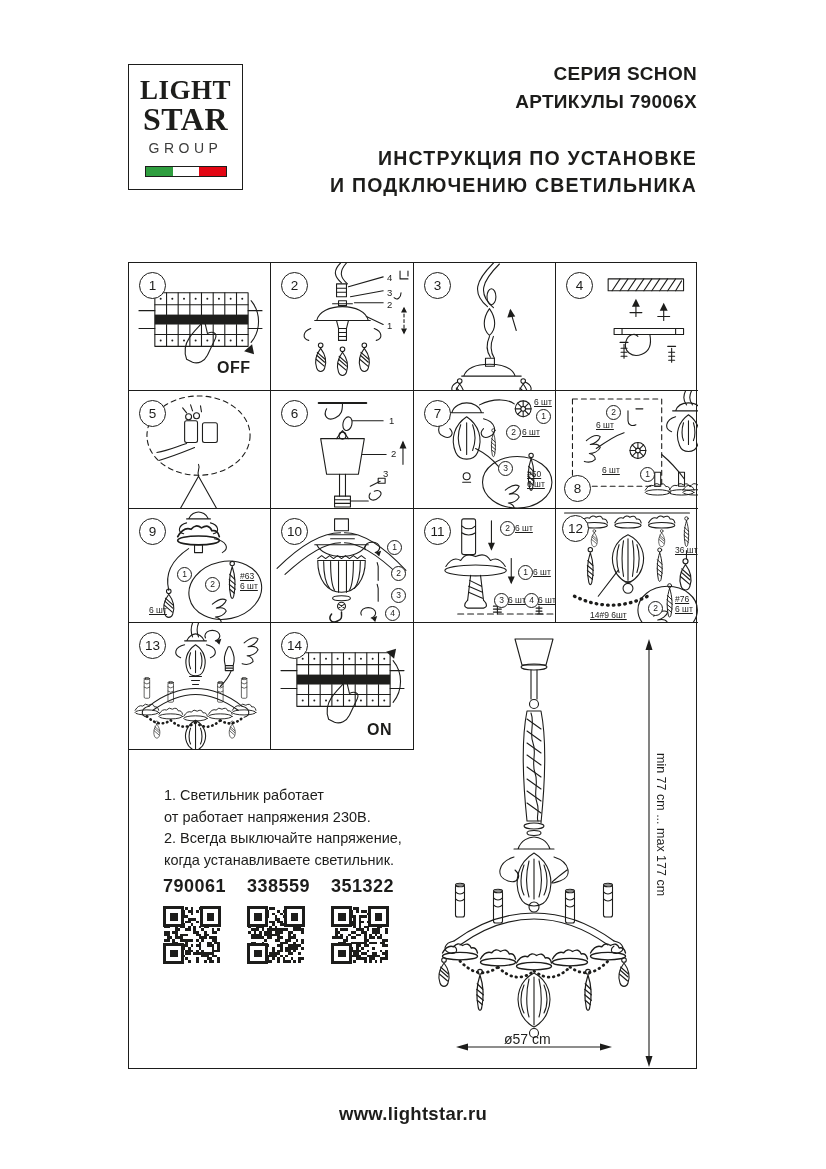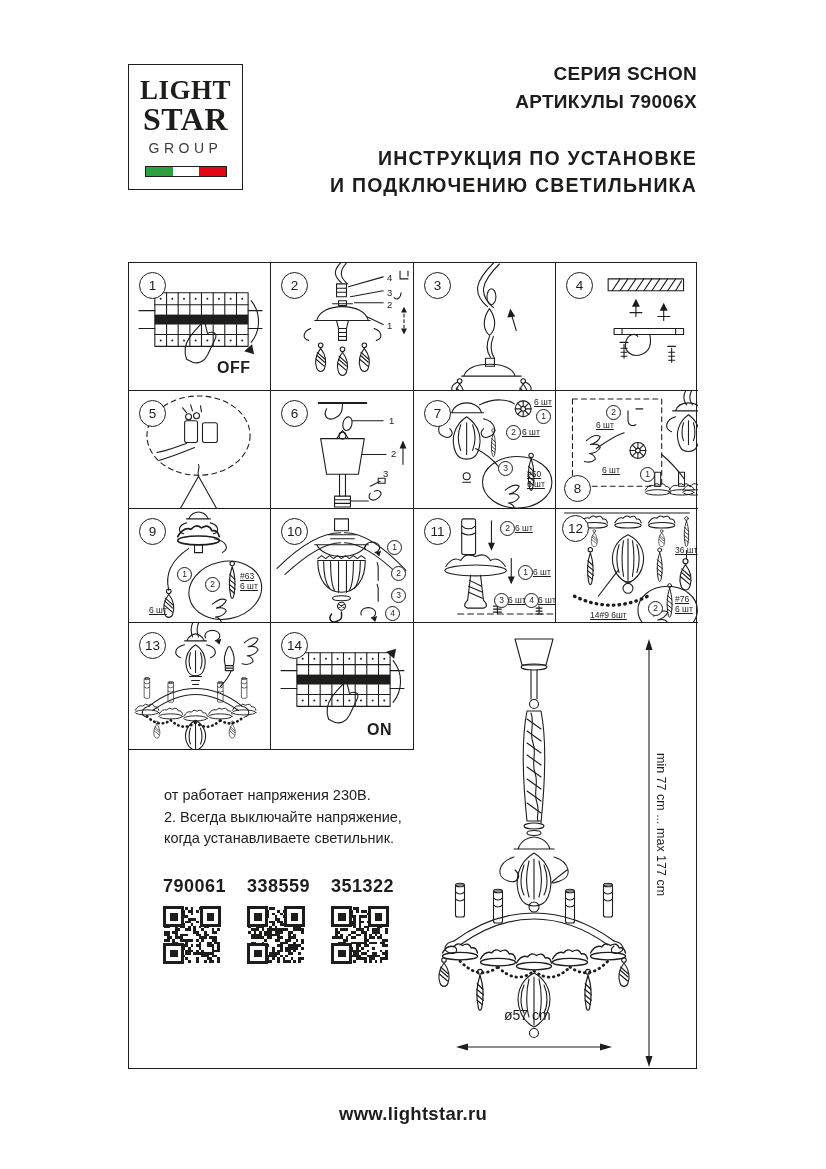--- a/index.html
+++ b/index.html
@@ -542,20 +542,21 @@
           </g>
         <path d="M123,80 c10,-12 10,-30 0,-42"></path>
         <path d="M124,36 l-8,-7 l10,-3 z" fill="#1d1d1b" stroke="none"></path>
       </svg>
       <div class="stepnum" style="left:10px;top:9px">14</div>
       <div class="switch-label" style="left:96px;top:98px">ON</div>
     </div>
 
     <div class="cell" style="left:0;top:487px;width:285px;height:320px">
       <div class="notes">
+        <div>1. Светильник работает</div>
         <div>от работает напряжения 230В.</div>
         <div>2. Всегда выключайте напряжение,</div>
         <div>когда устанавливаете светильник.</div>
       </div>
       <div class="article" style="left:34px;top:126px">790061</div>
       <div class="article" style="left:118px;top:126px">338559</div>
       <div class="article" style="left:202px;top:126px">351322</div>
       <div class="qr" style="left:34px;top:156px"><svg viewBox="-0.5 -0.5 22 22" shape-rendering="crispEdges">
             <rect x="0" y="0" width="7" height="7" fill="none" stroke="#1d1d1b" stroke-width="1"></rect>
             <rect x="2" y="2" width="3" height="3" fill="#1d1d1b"></rect>
@@ -1067,20 +1068,20 @@
         <path d="M110,362 c-4,9 -4,20 0,28 M115,356 c-3,12 -3,28 0,38 M120,354 v48 M125,356 c3,12 3,28 0,38 M130,362 c4,9 4,20 0,28"></path>
         <circle cx="120" cy="410" r="4.5"></circle>
         <path d="M235,26 V434"></path>
         <path d="M235,16 l-3.5,11 h7 z" fill="#1d1d1b" stroke="none"></path>
         <path d="M235,444 l-3.5,-11 h7 z" fill="#1d1d1b" stroke="none"></path>
         <path d="M46,424 H194"></path>
         <path d="M42,424 l12,-3.5 v7 z" fill="#1d1d1b" stroke="none"></path>
         <path d="M198,424 l-12,-3.5 v7 z" fill="#1d1d1b" stroke="none"></path>
       </svg>
       <span class="dimv" style="left:240px;top:130px">min 77 cm ... max 177 cm</span>
-      <span class="dimh" style="left:90px;top:384px">ø57 cm</span>
+      <span class="dimh" style="left:90px;top:408px">ø57 cm</span>
     </div>
 
   </div>
 
   <div class="footer">www.lightstar.ru</div>
 
 </div>
 
 </body></html>

